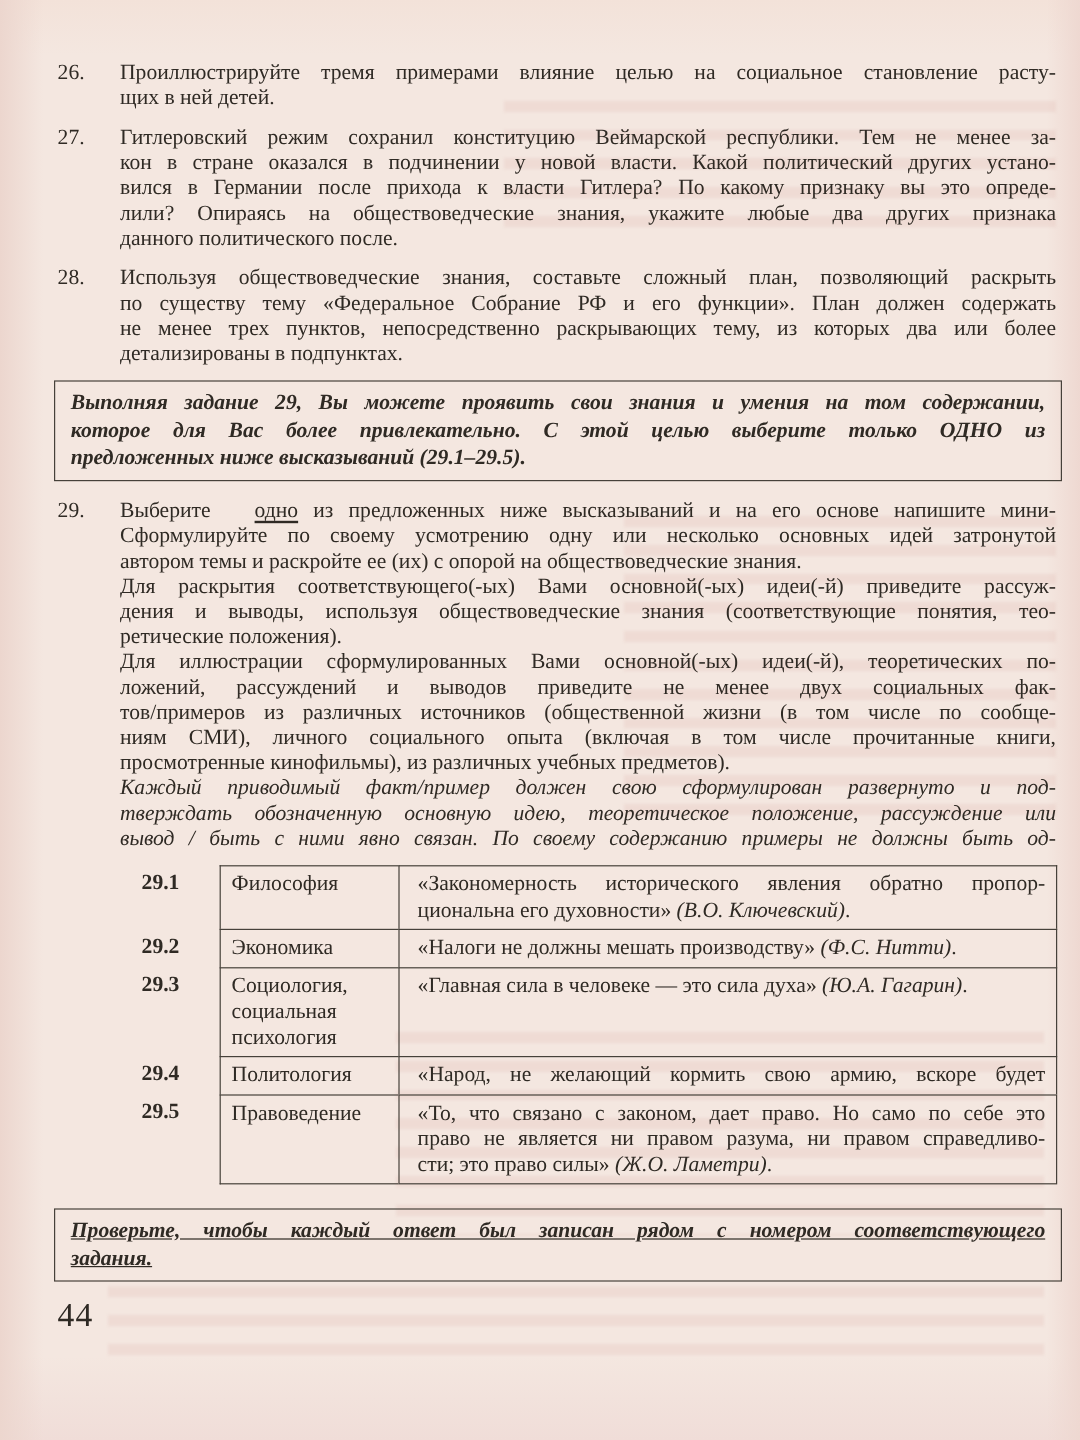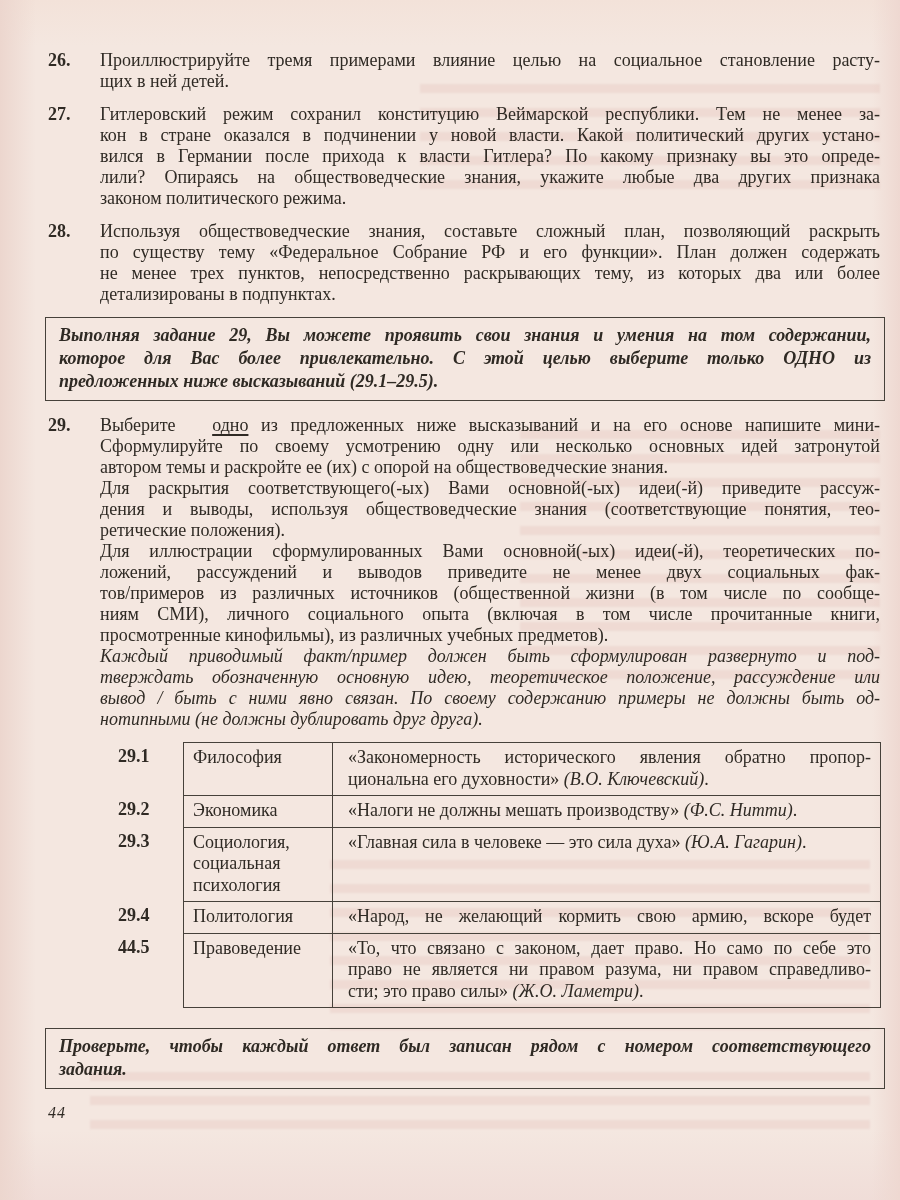--- a/index.html
+++ b/index.html
@@ -32,21 +32,21 @@
     filter:blur(1.3px);
   }
   #ghost1{left:420px;top:84px;width:460px;height:110px;}
   #ghost2{left:520px;top:430px;width:360px;height:250px;}
   #ghost3{left:330px;top:860px;width:540px;height:170px;}
   #ghost4{left:90px;top:1072px;width:780px;height:70px;}
 
   main{position:relative;z-index:1;}
 
   .task{display:grid;grid-template-columns:52px 1fr;margin-bottom:12px;}
-  .task-num{font-weight:bold;line-height:21px;}
+  .task-num{font-weight:normal;line-height:21px;}
   .line{line-height:21px;text-align:justify;text-align-last:justify;}
   .line.last{text-align-last:left;}
   .line.it{font-style:italic;}
   .line u{text-decoration-thickness:1.5px;text-underline-offset:3px;font-weight:normal;margin-left:24px;}
   .line i{font-style:italic;}
 
   .note{
     border:1.5px solid var(--border);
     box-sizing:border-box;
     width:calc(100% + 8px);
@@ -61,23 +61,23 @@
   .qtable{margin:0 0 0 66px;}
   .trow{display:grid;grid-template-columns:69px 149px 549px;}
   .tnum{font-weight:bold;padding:4px 0 0 4px;line-height:21px;}
   .tcell{border-left:1.5px solid var(--border);border-top:1.5px solid var(--border);
          padding:4px 9px 5px 9px;box-sizing:border-box;}
   .tquote{border-right:1.5px solid var(--border);padding-left:15px;}
   .trow:last-child .tcell{border-bottom:1.5px solid var(--border);}
   .tcell .line{line-height:21.5px;}
   .tsub .line{text-align:left;text-align-last:left;}
 
-  #note2{margin-top:20px;margin-bottom:0;}
+  #note2{margin-top:20px;margin-bottom:0;text-decoration:underline;}
   footer{margin-top:13px;}
-  #page-number{font-size:16px;letter-spacing:1px;font-style:italic;}
+  #page-number{font-size:28px;letter-spacing:1px;}
 </style>
 </head>
 <body>
 
 <div class="ghost" id="ghost1"></div>
 <div class="ghost" id="ghost2"></div>
 <div class="ghost" id="ghost3"></div>
 <div class="ghost" id="ghost4"></div>
 
 <main>
@@ -89,21 +89,21 @@
           <div class="line last">щих в ней детей.</div>
         </div>
       </div>
       <div class="task">
         <div class="task-num">27.</div>
         <div>
           <div class="line">Гитлеровский режим сохранил конституцию Веймарской республики. Тем не менее за-</div>
           <div class="line">кон в стране оказался в подчинении у новой власти. Какой политический других устано-</div>
           <div class="line">вился в Германии после прихода к власти Гитлера? По какому признаку вы это опреде-</div>
           <div class="line">лили? Опираясь на обществоведческие знания, укажите любые два других признака</div>
-          <div class="line last">законом политического режима.</div>
+          <div class="line last">данного политического после.</div>
         </div>
       </div>
       <div class="task">
         <div class="task-num">28.</div>
         <div>
           <div class="line">Используя обществоведческие знания, составьте сложный план, позволяющий раскрыть</div>
           <div class="line">по существу тему «Федеральное Собрание РФ и его функции». План должен содержать</div>
           <div class="line">не менее трех пунктов, непосредственно раскрывающих тему, из которых два или более</div>
           <div class="line last">детализированы в подпунктах.</div>
         </div>
@@ -124,24 +124,23 @@
           <div class="line">Сформулируйте по своему усмотрению одну или несколько основных идей затронутой</div>
           <div class="line last">автором темы и раскройте ее (их) с опорой на обществоведческие знания.</div>
           <div class="line">Для раскрытия соответствующего(-ых) Вами основной(-ых) идеи(-й) приведите рассуж-</div>
           <div class="line">дения и выводы, используя обществоведческие знания (соответствующие понятия, тео-</div>
           <div class="line last">ретические положения).</div>
           <div class="line">Для иллюстрации сформулированных Вами основной(-ых) идеи(-й), теоретических по-</div>
           <div class="line">ложений, рассуждений и выводов приведите не менее двух социальных фак-</div>
           <div class="line">тов/примеров из различных источников (общественной жизни (в том числе по сообще-</div>
           <div class="line">ниям СМИ), личного социального опыта (включая в том числе прочитанные книги,</div>
           <div class="line last">просмотренные кинофильмы), из различных учебных предметов).</div>
-          <div class="line it">Каждый приводимый факт/пример должен быть сформулирован развернуто и под-</div>
+          <div class="line it">Каждый приводимый факт/пример должен свою сформулирован развернуто и под-</div>
           <div class="line it">тверждать обозначенную основную идею, теоретическое положение, рассуждение или</div>
           <div class="line it">вывод / быть с ними явно связан. По своему содержанию примеры не должны быть од-</div>
-          <div class="line last it">нотипными (не должны дублировать друг друга).</div>
         </div>
       </div>
     </section>
 
   <section class="qtable" id="qtable">
       <div class="trow">
         <div class="tnum">29.1</div>
         <div class="tcell tsub">
           <div class="line last">Философия</div>
         </div>
@@ -173,21 +172,21 @@
       <div class="trow">
         <div class="tnum">29.4</div>
         <div class="tcell tsub">
           <div class="line last">Политология</div>
         </div>
         <div class="tcell tquote">
           <div class="line">«Народ, не желающий кормить свою армию, вскоре будет</div>
         </div>
       </div>
       <div class="trow">
-        <div class="tnum">44.5</div>
+        <div class="tnum">29.5</div>
         <div class="tcell tsub">
           <div class="line last">Правоведение</div>
         </div>
         <div class="tcell tquote">
           <div class="line">«То, что связано с законом, дает право. Но само по себе это</div>
           <div class="line">право не является ни правом разума, ни правом справедливо-</div>
           <div class="line last">сти; это право силы» <i>(Ж.О. Ламетри)</i>.</div>
         </div>
       </div>
     </section>

